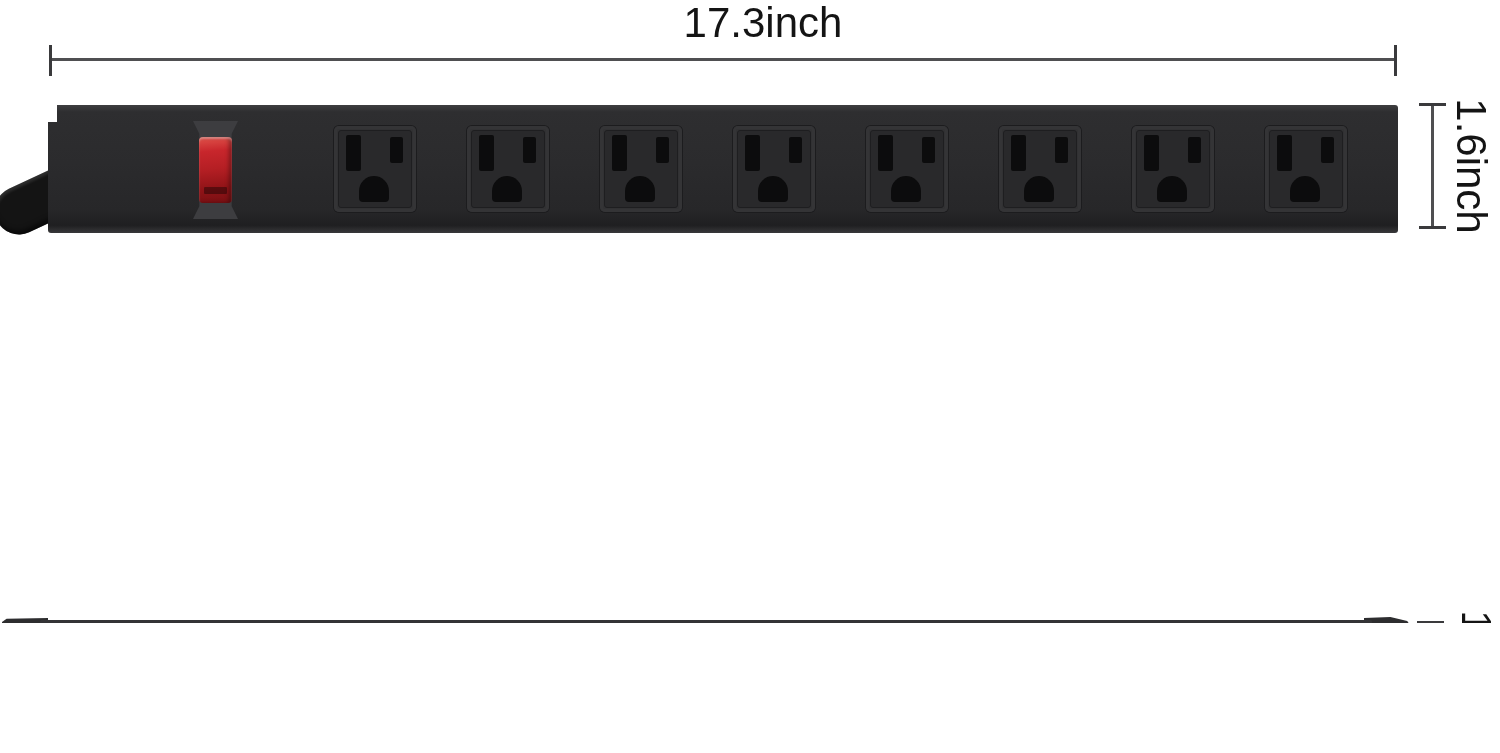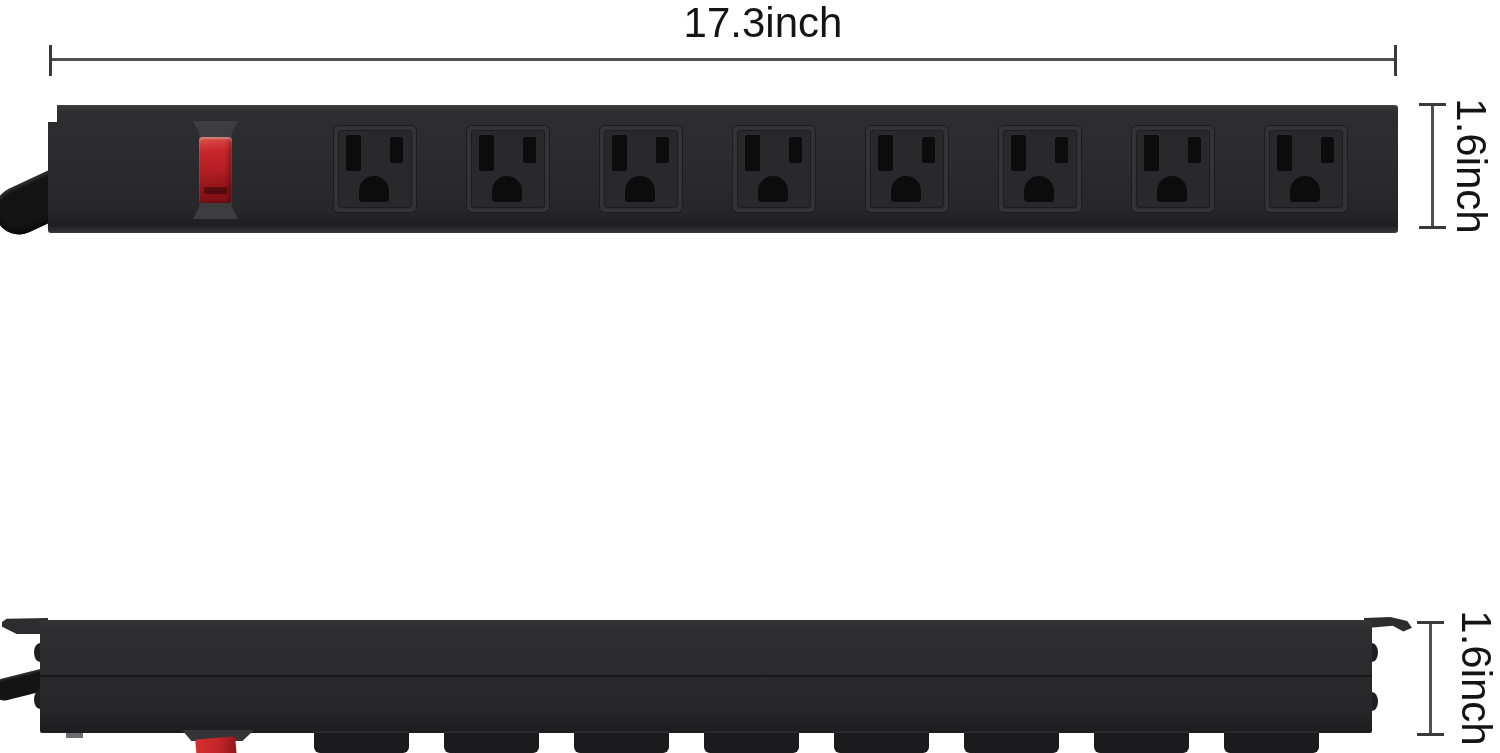--- a/index.html
+++ b/index.html
@@ -1,18 +1,18 @@
 <!DOCTYPE html>
 <html style="--image-background_color: #ffffff; --dimensions-line_color: #4f4f51; --dimensions-text_color: #141414; --product-body_color: #2b2b2d; --product-outlet_slot_color: #0c0c0d; --product-switch_color: #c8262c; --product-switch_surround_color: #3d3d40; --product-cord_color: #141414;"><head>
 <meta charset="utf-8">
 <style>
   html,body{margin:0;padding:0;background:#fff;}
   *{box-sizing:border-box;}
   .canvas{
-    position:relative;width:1500px;height:753px;overflow:hidden;
+    position:relative;width:1500px;height:623px;overflow:hidden;
     background:var(--image-background_color,#ffffff);
     font-family:"Liberation Sans",sans-serif;
   }
   
   .dim-label{
     position:absolute;color:var(--dimensions-text_color,#141414);
     font-size:42px;line-height:1;white-space:nowrap;
   }
   .dim-label.horiz{left:763px;top:2px;transform:translateX(-50%);}
   .dim-label.vert{transform:translate(-50%,-50%) rotate(90deg);}

